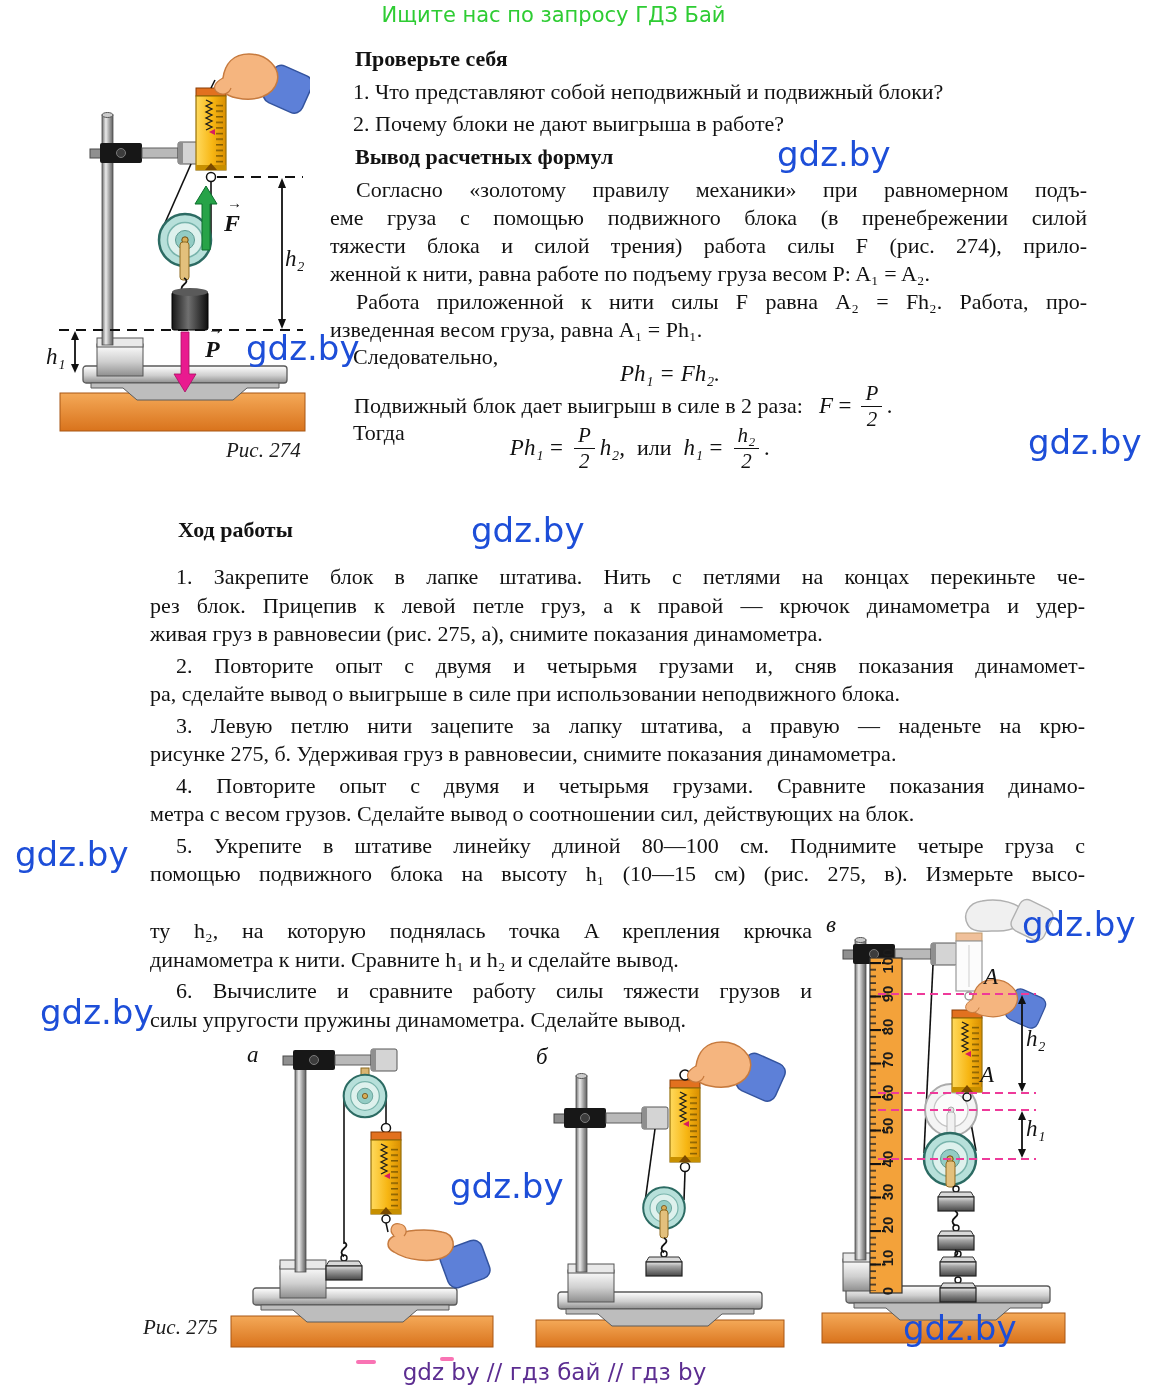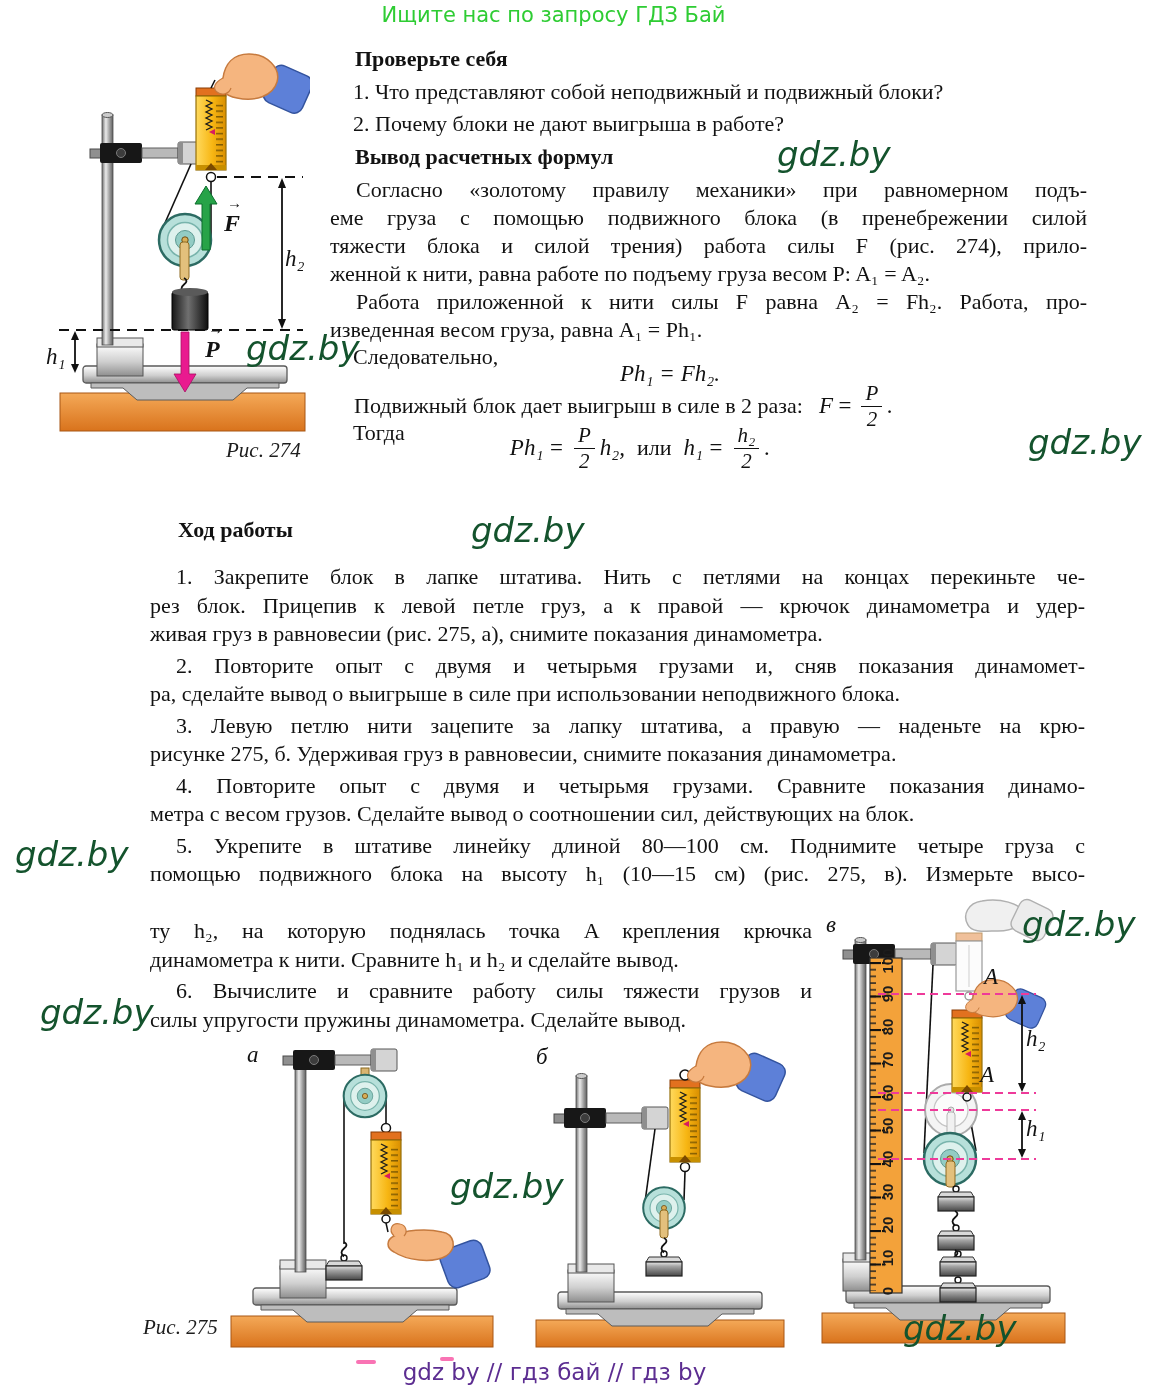--- a/index.html
+++ b/index.html
@@ -9,21 +9,21 @@
   
   .tl{display:block;height:28.5px;line-height:28.5px;font-size:22px;white-space:nowrap;
       text-align:justify;text-align-last:justify;}
   .tl.last{text-align-last:left;}
   .tl.ind{text-indent:26px;}
   .tl.gap{margin-top:3px;}
   .dcol .tl{height:28px;line-height:28px;}
   .oneline{font-size:22px;white-space:nowrap;}
   .h-bold{font-weight:bold;font-size:22px;white-space:nowrap;}
   .wm{position:absolute;font-family:"DejaVu Sans","Liberation Sans",sans-serif;
-      font-size:34px;line-height:1.1;color:#14532d;white-space:nowrap;font-style:italic;}
+      font-size:34px;line-height:1.1;color:#1d4ed8;white-space:nowrap;}
   .promo{position:absolute;top:3px;left:0;width:100%;box-sizing:border-box;padding-right:46px;
          text-align:center;font-family:"DejaVu Sans","Liberation Sans",sans-serif;
          font-size:21px;color:#2ecc33;}
   .footer{position:absolute;top:1359px;left:0;width:100%;box-sizing:border-box;padding-right:44px;
           text-align:center;font-family:"DejaVu Sans","Liberation Sans",sans-serif;
           font-size:23px;color:#5c2d91;}
   .pinkdash{position:absolute;background:#f973b4;border-radius:2px;}
   
   .math{font-style:italic;font-size:23px;white-space:nowrap;}
   .mline{display:flex;align-items:center;}

